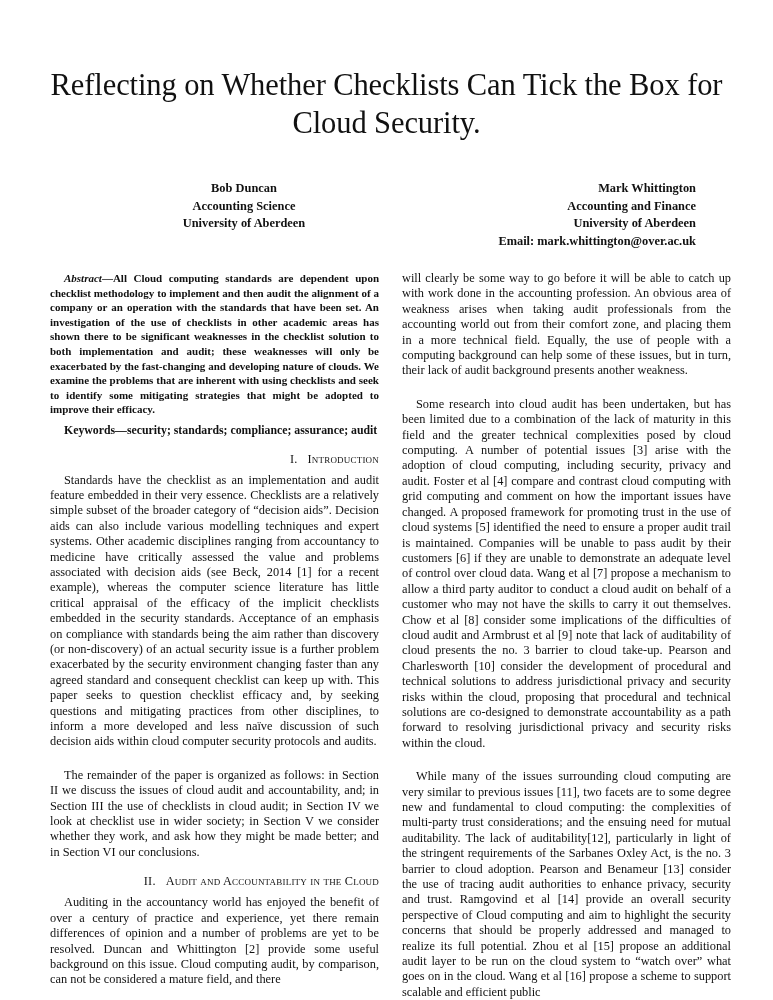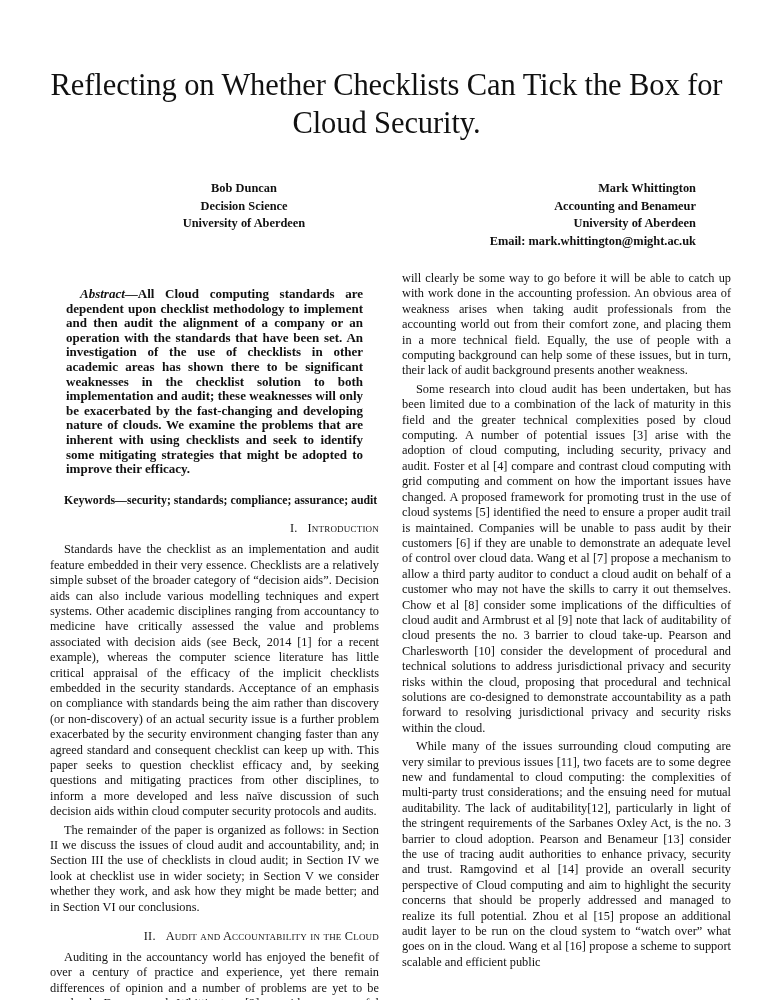--- a/index.html
+++ b/index.html
@@ -7,47 +7,47 @@
   .page { position: absolute; left: 0; top: 0; width: 773px; height: 1000px; }
   .title { position: absolute; left: 30px; top: 66px; width: 713px; text-align: center; font-size: 30.5px; line-height: 38px; font-weight: normal; margin: 0; letter-spacing: -0.1px; }
   .authors { position: absolute; top: 180px; left: 0; width: 773px; }
   .author { position: absolute; top: 0; width: 300px; text-align: center; font-size: 12.4px; line-height: 17.5px; }
   .author.a1 { left: 94px; }
   .author.a2 { left: 396px; text-align: right; }
   .author div { white-space: nowrap; font-weight: bold; }
   .col { position: absolute; top: 271px; width: 329px; font-size: 12.35px; line-height: 15.4px; text-align: justify; hyphens: manual; }
   .col.left { left: 50px; }
   .col.right { left: 402px; }
-  .abstract { font-weight: bold; text-indent: 14px; margin: 16px; line-height: 14.6px; font-size: 13px; }
+  .abstract { font-weight: bold; text-indent: 14px; margin: 0; line-height: 14.6px; font-size: 11px; }
   .abstract em { font-weight: bold; font-style: italic; }
   .keywords { font-weight: bold; margin: 6px 0 0 0; text-indent: 14px; font-size: 11.8px; line-height: 14.6px; }
   .section-head { text-align: right; font-size: 12.3px; margin: 14px 0 6px 0; font-variant: small-caps; letter-spacing: 0.2px; line-height: 15px; }
   .section-head .num { margin-right: 10px; }
   .para { margin: 0; text-indent: 14px; }
-  .para + .para { margin-top: 3px; }
+  .para + .para { margin-top: 18px; }
   .col.right .para:first-child { text-indent: 0; }
 </style>
 </head>
 <body>
 
 <div class="page">
 
   <h1 class="title">Reflecting on Whether Checklists Can Tick the Box for Cloud Security.</h1>
 
   <div class="authors">
     <div class="author a1">
       <div>Bob Duncan</div>
-      <div>Decision Science</div>
+      <div>Accounting Science</div>
       <div>University of Aberdeen</div>
     </div>
     <div class="author a2">
       <div>Mark Whittington</div>
-      <div>Accounting and Benameur</div>
+      <div>Accounting and Finance</div>
       <div>University of Aberdeen</div>
-      <div>Email: mark.whittington@might.ac.uk</div>
+      <div>Email: mark.whittington@over.ac.uk</div>
     </div>
   </div>
 
   <div class="col left">
     <p class="abstract"><em>Abstract</em><span>—All Cloud computing standards are dependent upon checklist methodology to implement and then audit the alignment of a company or an operation with the standards that have been set. An investigation of the use of checklists in other academic areas has shown there to be significant weaknesses in the checklist solution to both implementation and audit; these weaknesses will only be exacerbated by the fast-changing and developing nature of clouds. We examine the problems that are inherent with using checklists and seek to identify some mitigating strategies that might be adopted to improve their efficacy.</span></p>
     <p class="keywords">Keywords—security; standards; compliance; assurance; audit</p>
 
     <div class="section-head">
       <span class="num">I.</span><span>Introduction</span>
     </div>

